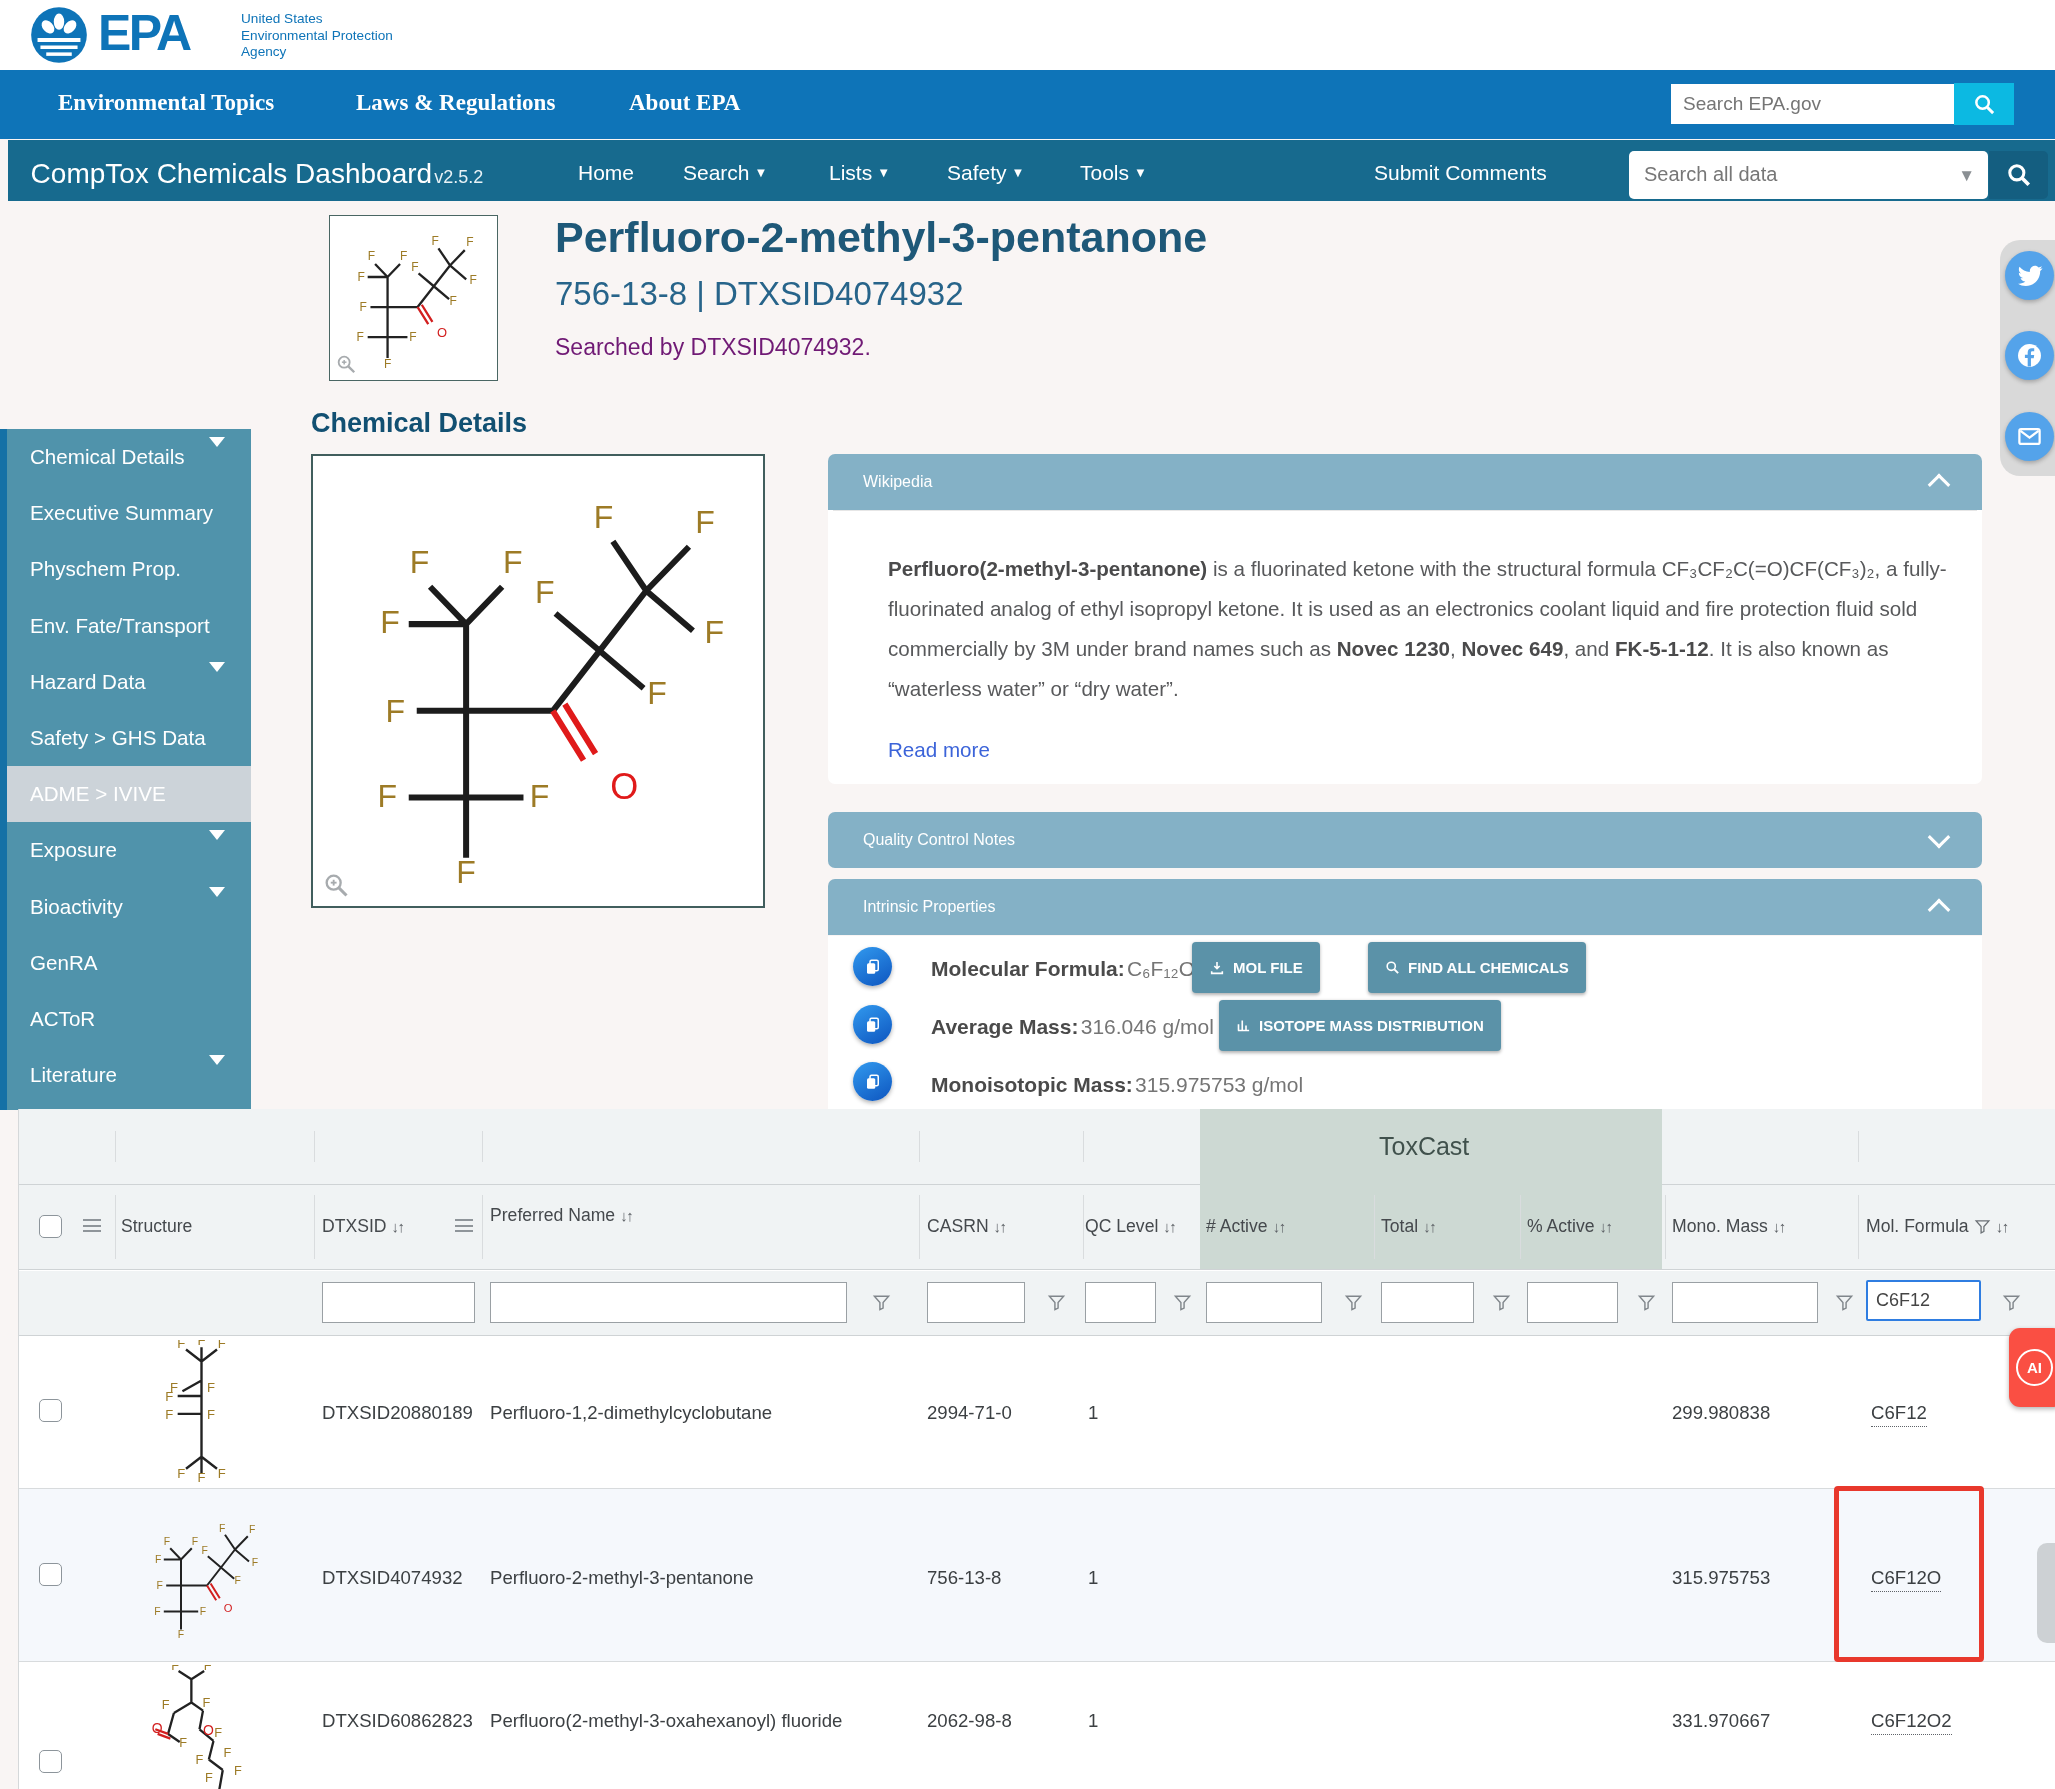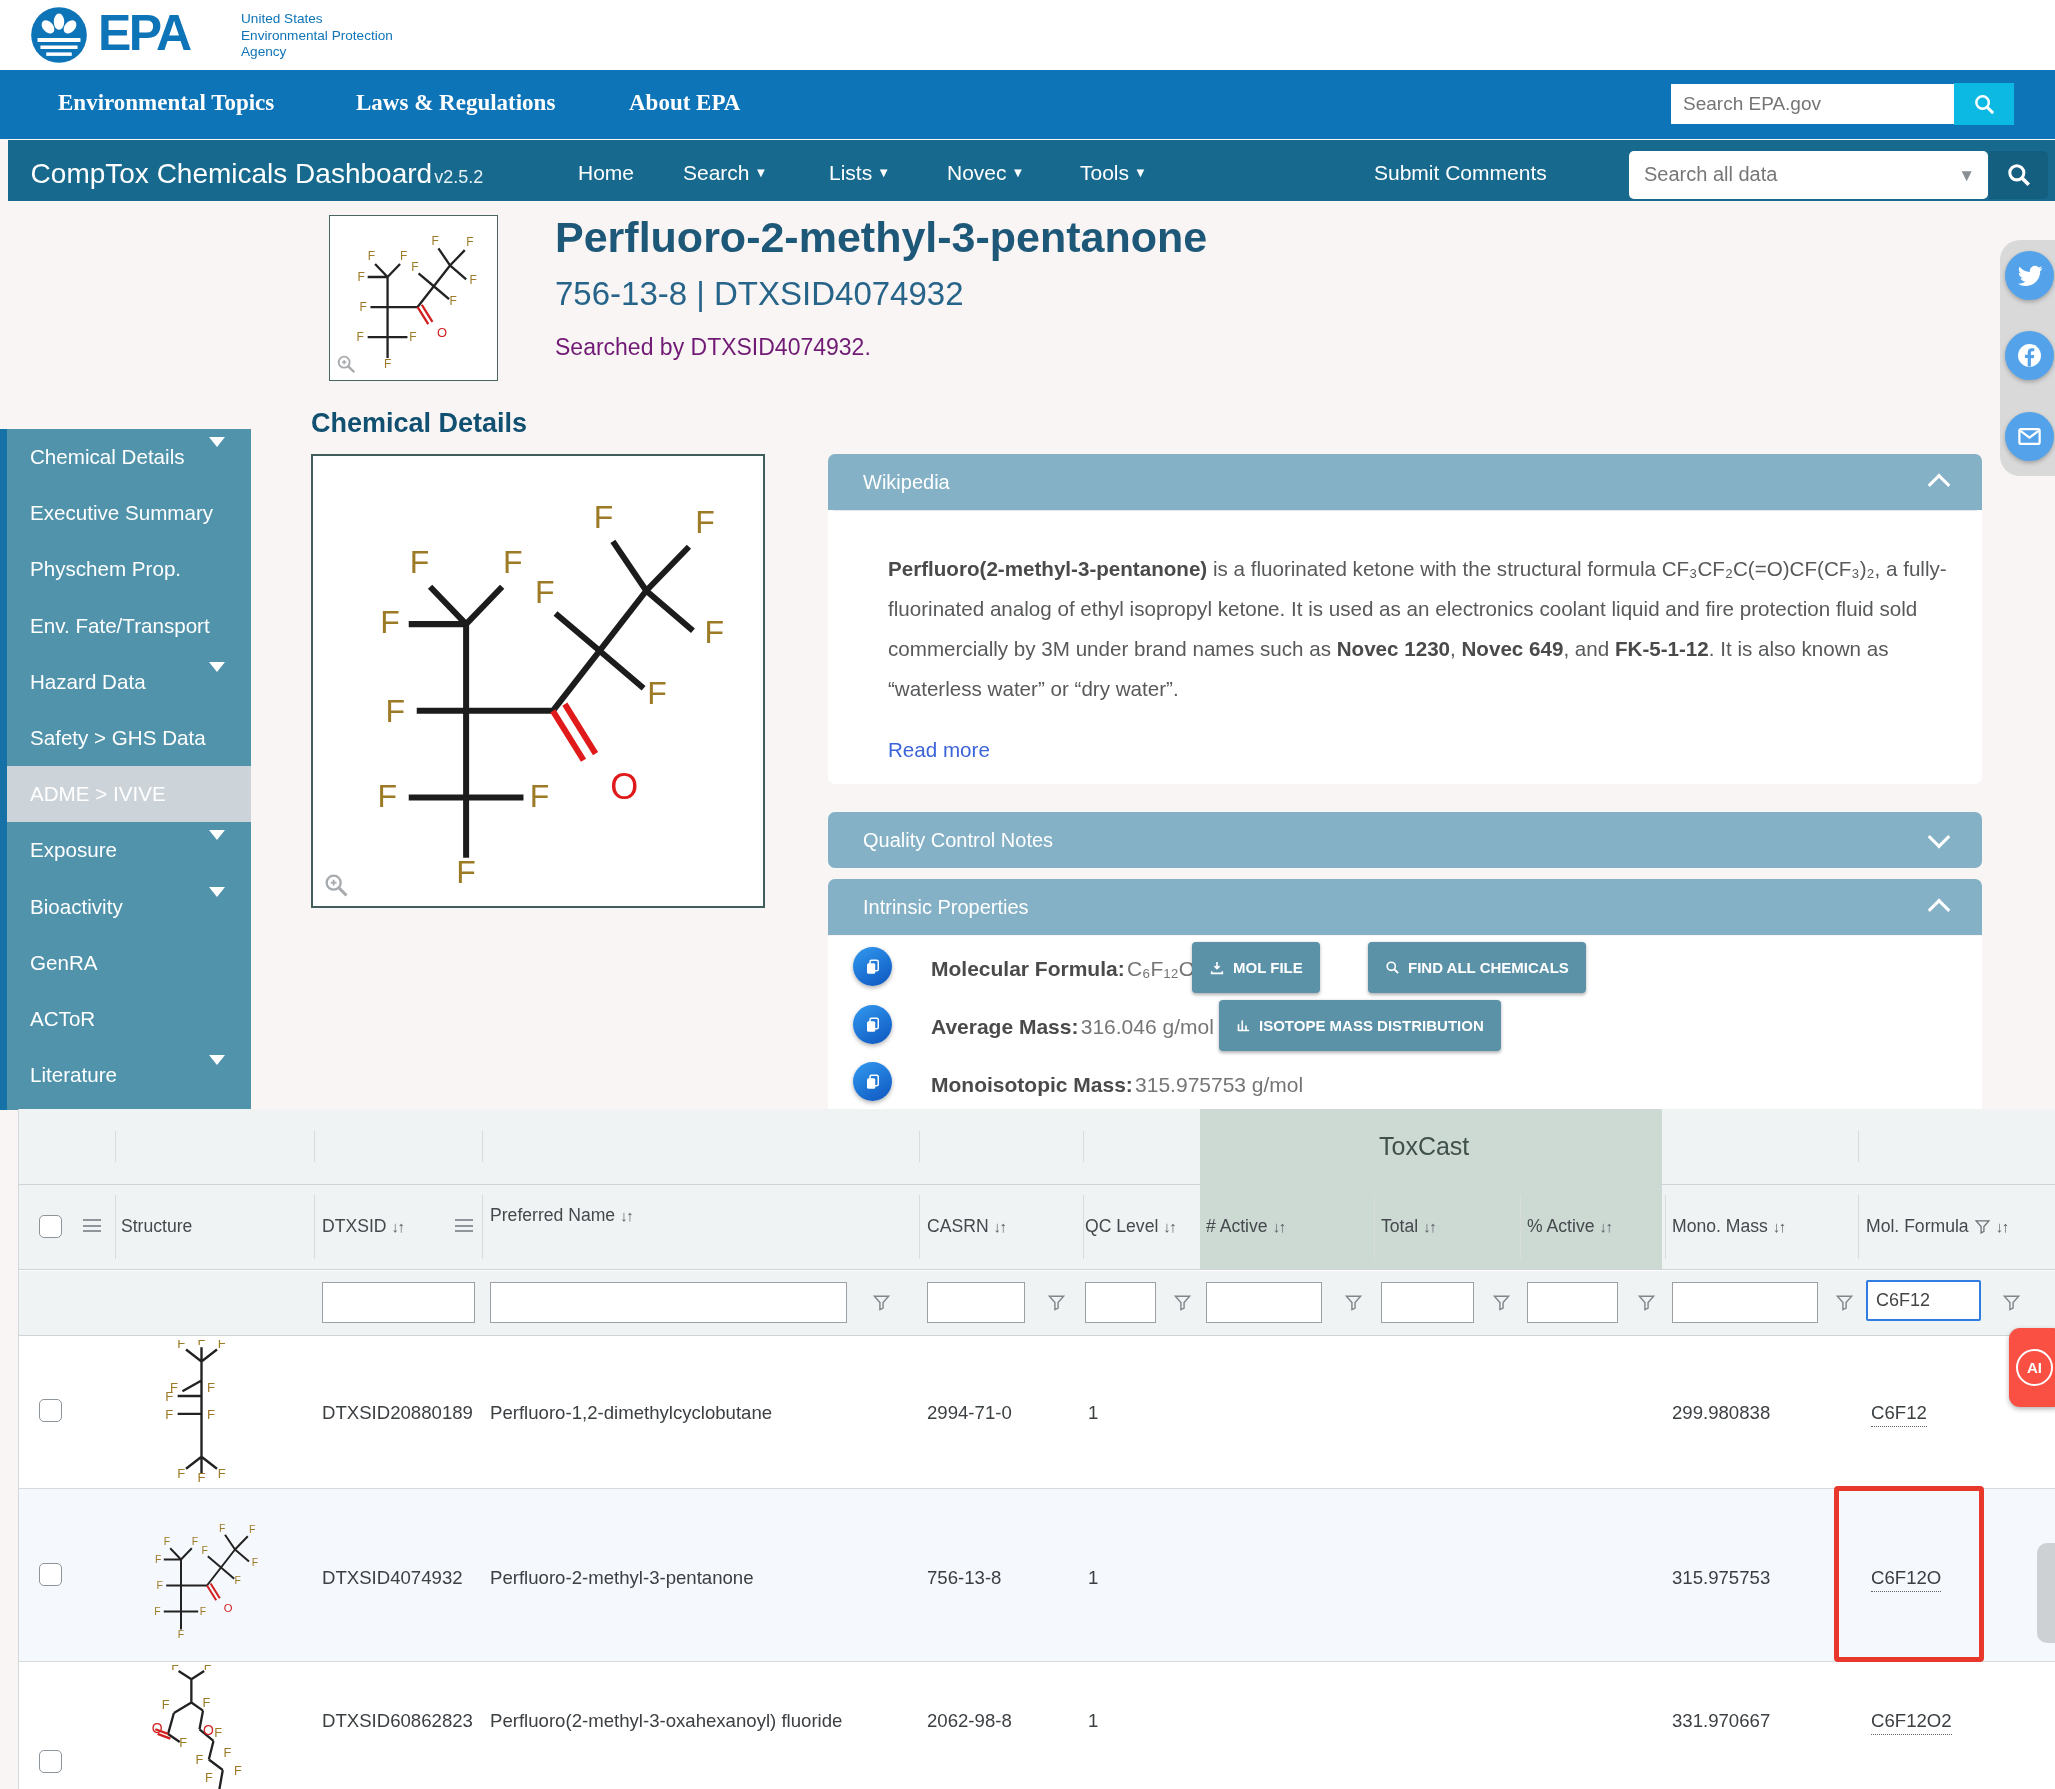--- a/index.html
+++ b/index.html
@@ -33,21 +33,21 @@
   
   .sidebar{left:0;top:429px;width:251px;height:681px;background:#5093ab;border-left:7px solid #1571a6;box-sizing:border-box;}
   .side-item{position:absolute;left:0;width:244px;height:56px;color:#fff;font-size:20.6px;display:flex;align-items:center;padding-left:23px;box-sizing:border-box;}
   .side-item.sel{background:#ccd3d9;}
   .scaret{position:absolute;right:26px;top:8px;width:0;height:0;border-left:8.5px solid transparent;border-right:8.5px solid transparent;border-top:10.5px solid #fff;}
 
   
   .struct-box{left:311px;top:454px;width:454px;height:454px;background:#fff;border:2px solid #415e5d;box-sizing:border-box;}
 
   
-  .panel-head{width:1154px;height:56px;background:#84b1c6;border-radius:7px 7px 0 0;display:flex;align-items:center;justify-content:space-between;padding:0 35px 0 35px;box-sizing:border-box;color:#fff;font-size:20px;}
+  .panel-head{width:1154px;height:56px;background:#84b1c6;border-radius:7px 7px 0 0;display:flex;align-items:center;justify-content:space-between;padding:0 35px 0 35px;box-sizing:border-box;color:#fff;font-size:16px;}
   .chev{width:13px;height:13px;border-right:3px solid #fff;border-bottom:3px solid #fff;}
   .chev.up{transform:rotate(-135deg) translate(-2px,-2px);}
   .chev.down{transform:rotate(45deg) translate(-2px,-2px);}
   .panel-body{width:1154px;background:#fff;box-sizing:border-box;border-radius:0 0 7px 7px;}
   .wiki-p{font-size:20.6px;color:#58595b;line-height:40px;width:1084px;}
   .wiki-p .b{font-weight:bold;color:#4a4a4b;}
   .readmore{font-size:20.6px;color:#3c64d9;}
   .prop-label{font-size:21px;font-weight:bold;color:#4a4a4a;}
   .prop-val{font-size:21px;color:#757575;font-weight:normal;}
   .copyc{width:39px;height:39px;border-radius:50%;background:linear-gradient(150deg,#2e93ea 10%,#115cc4 90%);display:flex;align-items:center;justify-content:center;box-shadow:0 2px 4px rgba(0,0,0,.3);}
@@ -124,21 +124,21 @@
   </div>
 
   <div class="abs ct-bar">
     <div class="abs nowrap" style="left:22.6px;top:18px">
       <span class="ct-brand">CompTox Chemicals Dashboard</span>
       <span class="ct-ver">v2.5.2</span>
     </div>
     <div class="abs ct-link nowrap" style="left:570px;top:21px">Home</div>
     <div class="abs ct-link nowrap" style="left:675px;top:21px"><span>Search</span><span class="mcaret">▼</span></div>
     <div class="abs ct-link nowrap" style="left:821px;top:21px"><span>Lists</span><span class="mcaret">▼</span></div>
-    <div class="abs ct-link nowrap" style="left:939px;top:21px"><span>Novec</span><span class="mcaret">▼</span></div>
+    <div class="abs ct-link nowrap" style="left:939px;top:21px"><span>Safety</span><span class="mcaret">▼</span></div>
     <div class="abs ct-link nowrap" style="left:1072px;top:21px"><span>Tools</span><span class="mcaret">▼</span></div>
     <div class="abs ct-link nowrap" style="left:1366px;top:21px">Submit Comments</div>
     <div class="abs ct-search" style="left:1621px;top:10.5px">
       <span>Search all data</span>
       <span class="abs" style="right:13px;top:15px;color:#8a8f93;font-size:17px;">▼</span>
     </div>
     <div class="abs ct-search-btn" style="left:1981px;top:10.5px">
       <svg width="26" height="26" viewBox="0 0 24 24">
           <circle cx="10" cy="10" r="6.5" fill="none" stroke="#fff" stroke-width="2.8"></circle>
           <line x1="15" y1="15" x2="21" y2="21" stroke="#fff" stroke-width="3.4"></line>

